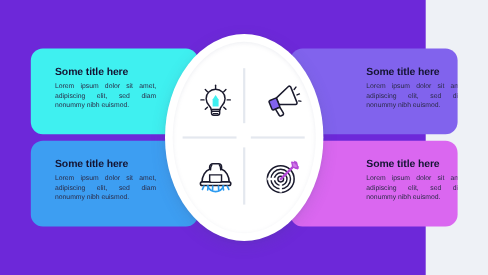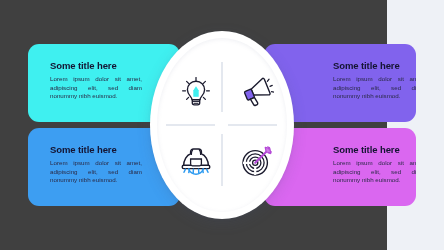--- a/index.html
+++ b/index.html
@@ -5,21 +5,21 @@
   * { margin:0; padding:0; box-sizing:border-box; }
   html, body {
     width:444px; height:250px;
     overflow:hidden;
     background:#eef1f6;
     font-family:"Liberation Sans", sans-serif;
   }
   #stage {
     position:relative;
     width:387px; height:250px;
-    background:#404040;
+    background:#6d28d9;
   }
 
   
   .panel {
     position:absolute;
     overflow:hidden;
   }
   .panel .ptitle {
     position:absolute;
     font-size:9.5px;

